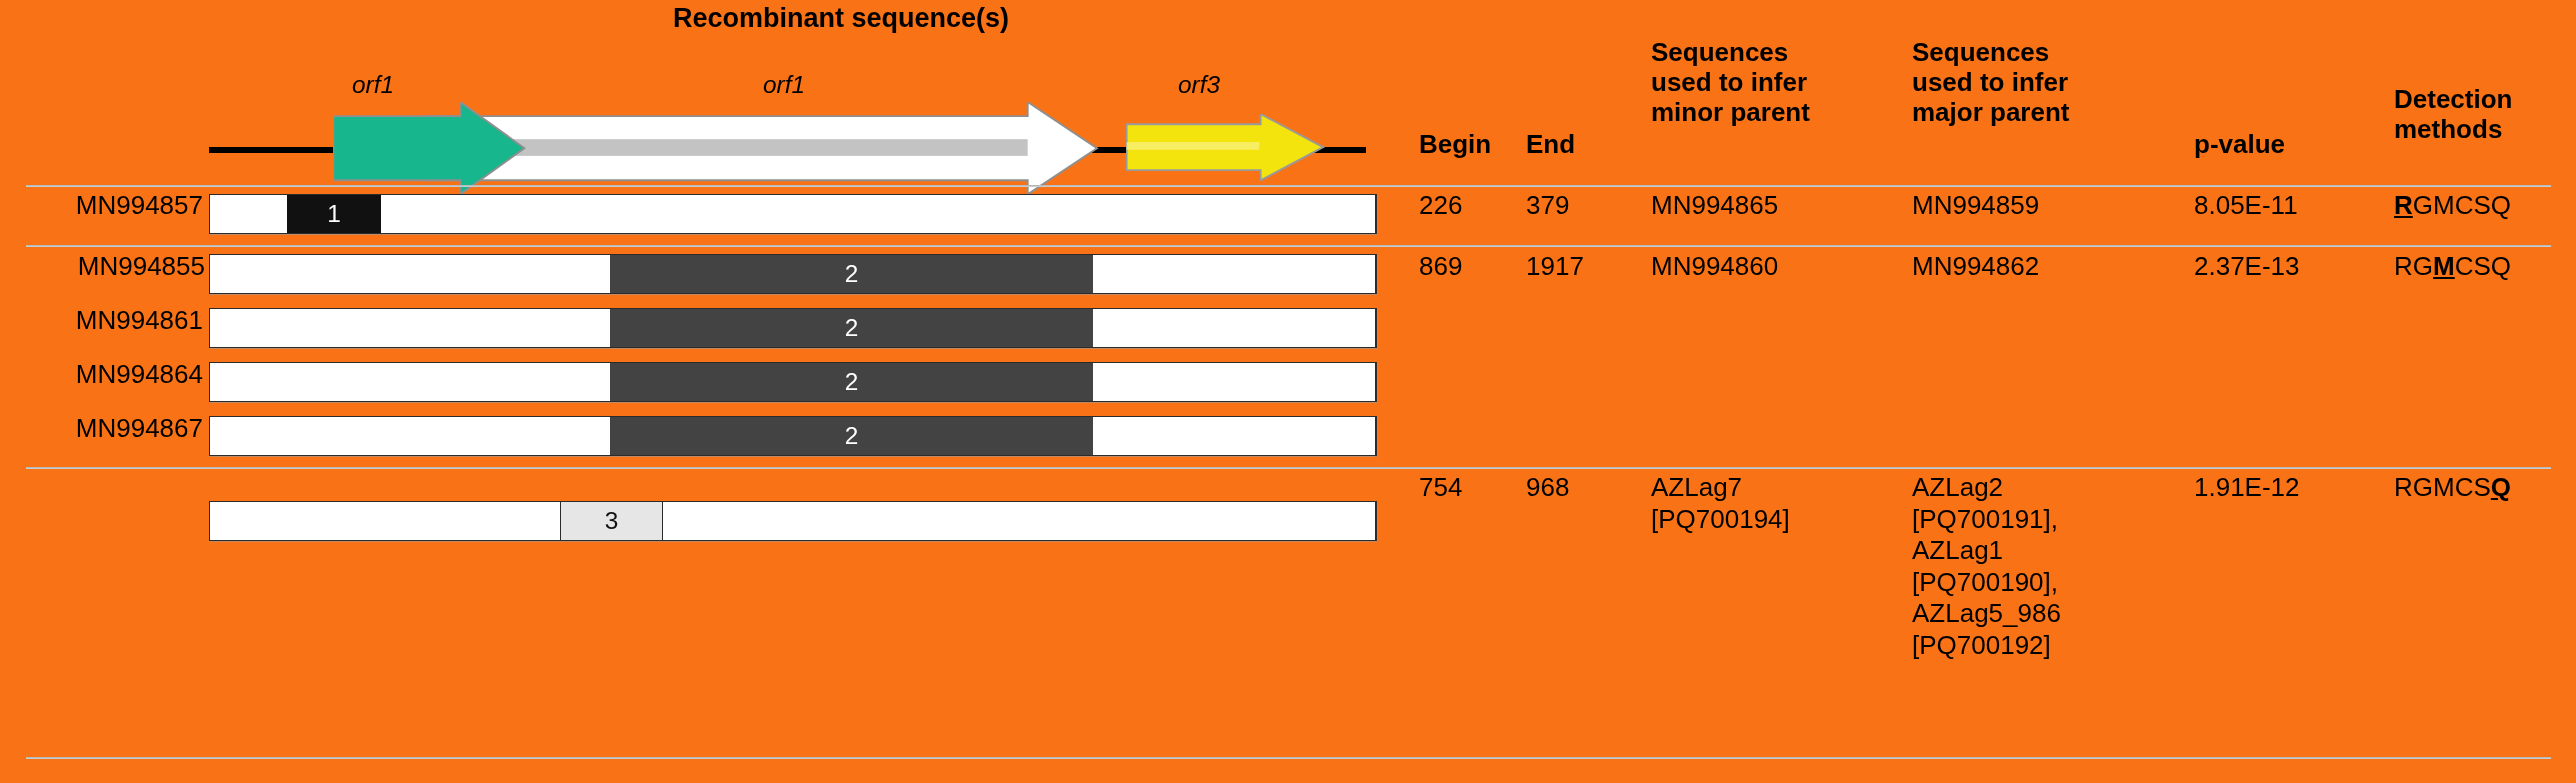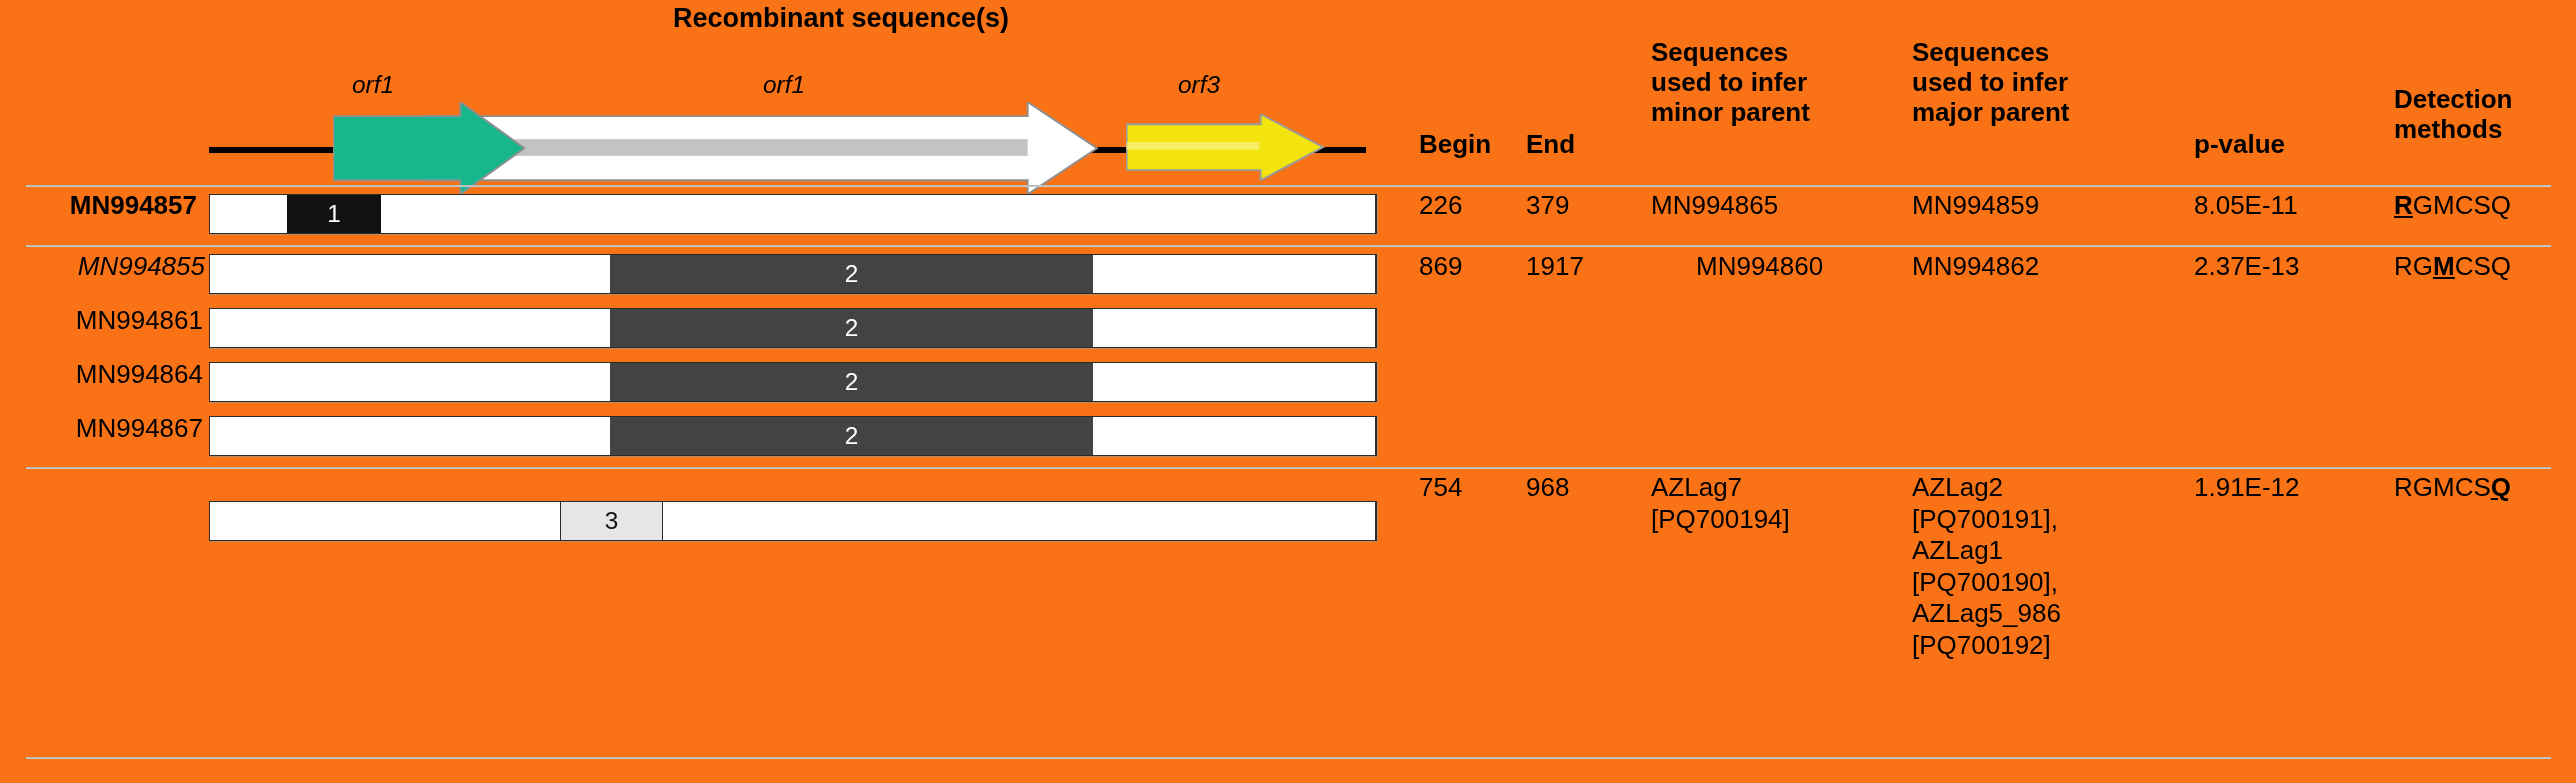--- a/index.html
+++ b/index.html
@@ -146,38 +146,38 @@
   <svg class="orf-arrow" style="left:1126px; top:114px;" width="199" height="67" viewBox="0 0 310 105">
     <polygon points="0,16 210,16 210,0 308,52 210,104 210,88 0,88" fill="#F2E40C" stroke="#9a9a9a" stroke-width="3"></polygon>
     <rect x="0" y="44" width="208" height="12" fill="#f7f07a" opacity="0.8"></rect>
   </svg>
 
   <div class="hrule" style="top:185px;"></div>
   <div class="hrule" style="top:245px;"></div>
   <div class="hrule" style="top:467px;"></div>
   <div class="hrule" style="top:757px;"></div>
 
-  <div class="seq-label" style="left:7px; top:190px; width:190px;font-weight:bold;">MN994857</div>
+  <div class="seq-label" style="left:13px; top:190px; width:190px;">MN994857</div>
   <div class="seq-bar" style="left:209px; top:194px; width:1168px; height:40px;">
     <div class="seq-block block-black" style="left:77px; width:94px;">1</div>
   </div>
   <div class="cell" style="left:1419px; top:190px;">226</div>
   <div class="cell" style="left:1526px; top:190px;">379</div>
   <div class="cell" style="left:1651px; top:190px;">MN994865</div>
   <div class="cell" style="left:1912px; top:190px;">MN994859</div>
   <div class="cell" style="left:2194px; top:190px;">8.05E-11</div>
   <div class="cell" style="left:2394px; top:190px;"><u>R</u><span>G</span><span>M</span><span>C</span><span>S</span><span>Q</span></div>
 
-  <div class="seq-label" style="left:15px; top:251px; width:190px;font-style:italic;">MN994855</div>
+  <div class="seq-label" style="left:15px; top:251px; width:190px;">MN994855</div>
   <div class="seq-bar" style="left:209px; top:254px; width:1168px; height:40px;">
     <div class="seq-block block-dark" style="left:400px; width:483px;">2</div>
   </div>
   <div class="cell" style="left:1419px; top:251px;">869</div>
   <div class="cell" style="left:1526px; top:251px;">1917</div>
-  <div class="cell" style="left:1651px; top:251px;margin-left:45px;">MN994860</div>
+  <div class="cell" style="left:1651px; top:251px;">MN994860</div>
   <div class="cell" style="left:1912px; top:251px;">MN994862</div>
   <div class="cell" style="left:2194px; top:251px;">2.37E-13</div>
   <div class="cell" style="left:2394px; top:251px;"><span>R</span><span>G</span><u>M</u><span>C</span><span>S</span><span>Q</span></div>
 
   <div class="seq-label" style="left:13px; top:305px; width:190px;">MN994861</div>
   <div class="seq-bar" style="left:209px; top:308px; width:1168px; height:40px;">
     <div class="seq-block block-dark" style="left:400px; width:483px;">2</div>
   </div>
 
   <div class="seq-label" style="left:13px; top:359px; width:190px;">MN994864</div>

